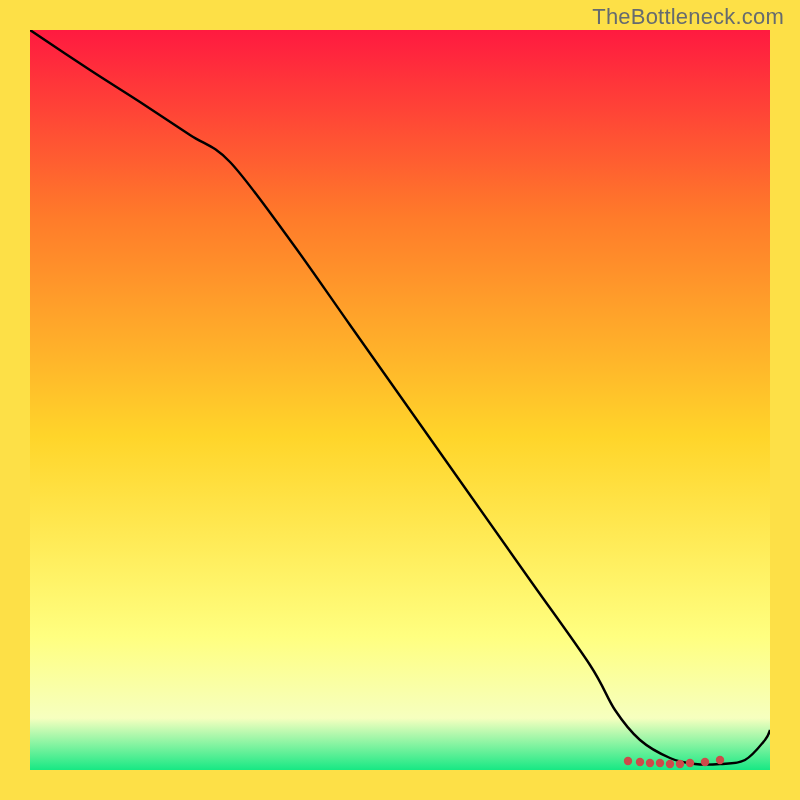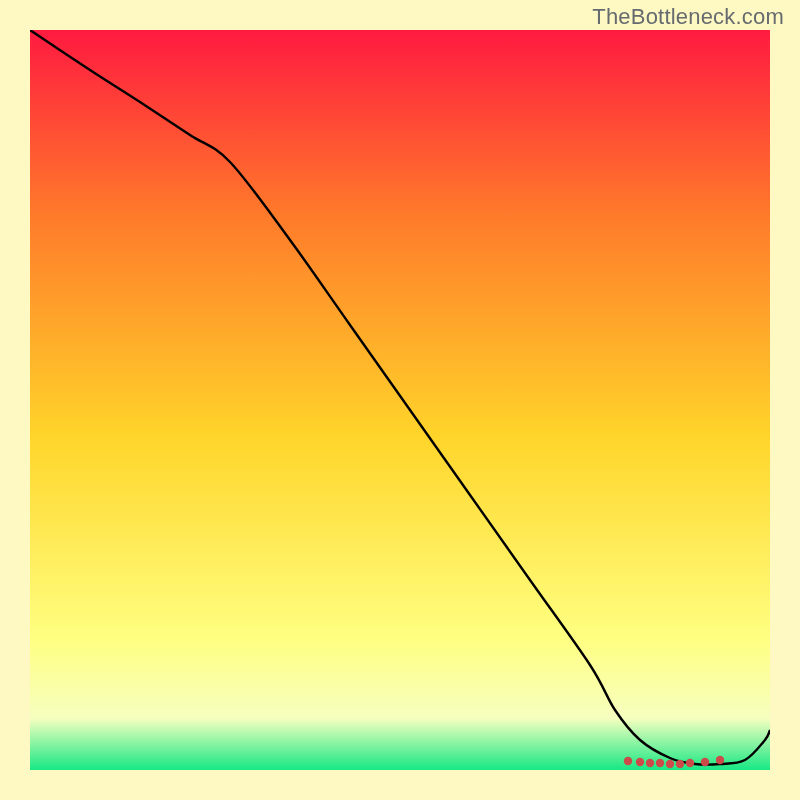--- a/index.html
+++ b/index.html
@@ -8,21 +8,21 @@
     width: 800px;
     height: 800px;
     background: #000;
     font-family: Arial, Helvetica, sans-serif;
     overflow: hidden;
   }
   .container {
     position: relative;
     width: 800px;
     height: 800px;
-    background: #fef9c3;
+    background: #fde047;
   }
   .watermark {
     position: absolute;
     top: 4px;
     right: 16px;
     color: #666b6f;
     font-size: 22px;
     font-weight: 500;
     letter-spacing: 0.2px;
   }

